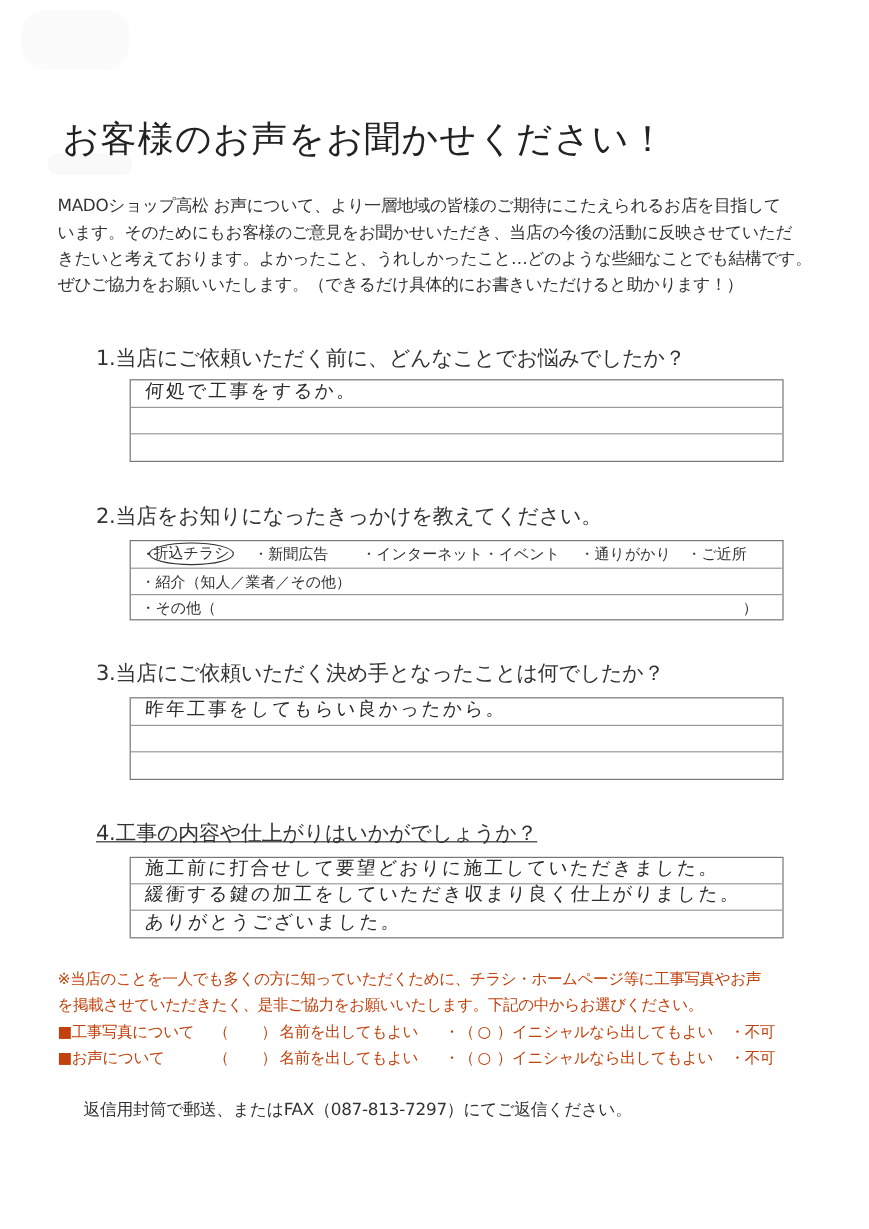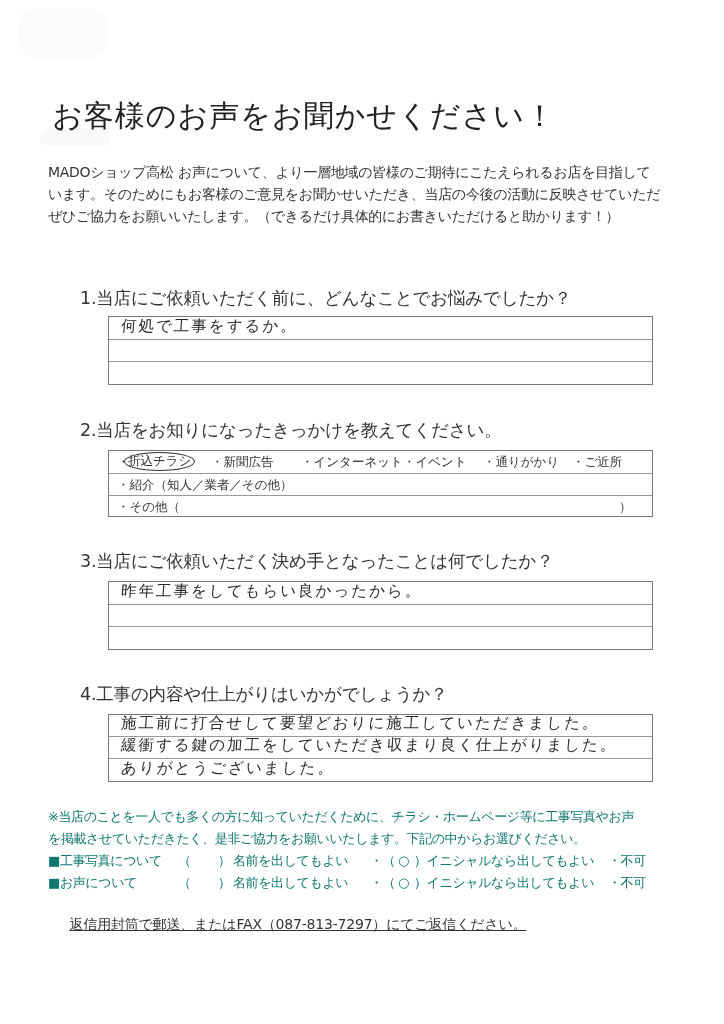--- a/index.html
+++ b/index.html
@@ -12,36 +12,37 @@
   .intro { left: 48px; top: 161px; width: 630px; font-size: 14px; line-height: 22px; color: #333; letter-spacing: -0.3px; }
   .intro div { white-space: nowrap; }
   .qtitle { left: 80px; font-size: 17.5px; color: #333; white-space: nowrap; letter-spacing: -0.2px; }
   .box { left: 108px; width: 545px; border: 1px solid #777; box-sizing: border-box; }
   .row { border-bottom: 1px solid #999; box-sizing: border-box; position: relative; }
   .row:last-child { border-bottom: none; }
   .hand { position: absolute; left: 12px; bottom: 2px; font-family: "DejaVu Serif", serif; font-size: 15.5px;
           color: #2a2a2a; letter-spacing: 2px; white-space: nowrap; transform: skewX(-4deg); }
   .opt { font-size: 12.5px; color: #333; white-space: nowrap; position: absolute; top: 3px; }
   .circled { display: inline-block; border: 1.2px solid #333; border-radius: 50%; padding: 0 3px; margin-left: -2px; text-align: right; }
-  .notes { left: 48px; top: 806px; width: 640px; font-size: 13px; color: #0f766e; line-height: 22px; letter-spacing: -0.4px; }
+  .notes { left: 48px; top: 806px; width: 640px; font-size: 13px; color: #c2410c; line-height: 22px; letter-spacing: -0.4px; }
   .notes .line { white-space: nowrap; position: relative; height: 22px; }
   .choice-row span { position: absolute; top: 0; white-space: nowrap; }
-  .footer { left: 0; width: 596px; top: 916px; text-align: center; font-size: 14px; color: #333; letter-spacing: -0.2px; text-decoration: underline; }
+  .footer { left: 0; width: 596px; top: 916px; text-align: center; font-size: 14px; color: #333; letter-spacing: -0.2px; }
 </style>
 </head>
 <body>
 
 <div class="abs smudge"></div>
 <div class="abs smudge2"></div>
 
 <div class="abs title">お客様のお声をお聞かせください！</div>
 
 <div class="abs intro">
   <div>MADOショップ高松 お声について、より一層地域の皆様のご期待にこたえられるお店を目指して</div>
   <div>います。そのためにもお客様のご意見をお聞かせいただき、当店の今後の活動に反映させていただ</div>
+  <div>きたいと考えております。よかったこと、うれしかったこと…どのような些細なことでも結構です。</div>
   <div>ぜひご協力をお願いいたします。（できるだけ具体的にお書きいただけると助かります！）</div>
 </div>
 
 <div class="abs qtitle" style="top:286px;">1.当店にご依頼いただく前に、どんなことでお悩みでしたか？</div>
 <div class="abs box" style="top:316px; height:69px;">
   <div class="row" style="height:23px;">
       <span class="hand">何処で工事をするか。</span>
     </div>
   <div class="row" style="height:22px;">
       <span class="hand"></span>
@@ -77,21 +78,21 @@
       <span class="hand">昨年工事をしてもらい良かったから。</span>
     </div>
   <div class="row" style="height:22px;">
       <span class="hand"></span>
     </div>
   <div class="row" style="height:22px;">
       <span class="hand"></span>
     </div>
 </div>
 
-<div class="abs qtitle" style="top:682px;">4.工事の内容や仕上がりはいかがでしょうか？</div>
+<div class="abs qtitle" style="top:682px;text-decoration:underline;">4.工事の内容や仕上がりはいかがでしょうか？</div>
 <div class="abs box" style="top:714px; height:68px;">
   <div class="row" style="height:22px;">
       <span class="hand">施工前に打合せして要望どおりに施工していただきました。</span>
     </div>
   <div class="row" style="height:22px;">
       <span class="hand">緩衝する鍵の加工をしていただき収まり良く仕上がりました。</span>
     </div>
   <div class="row" style="height:22px;">
       <span class="hand">ありがとうございました。</span>
     </div>

